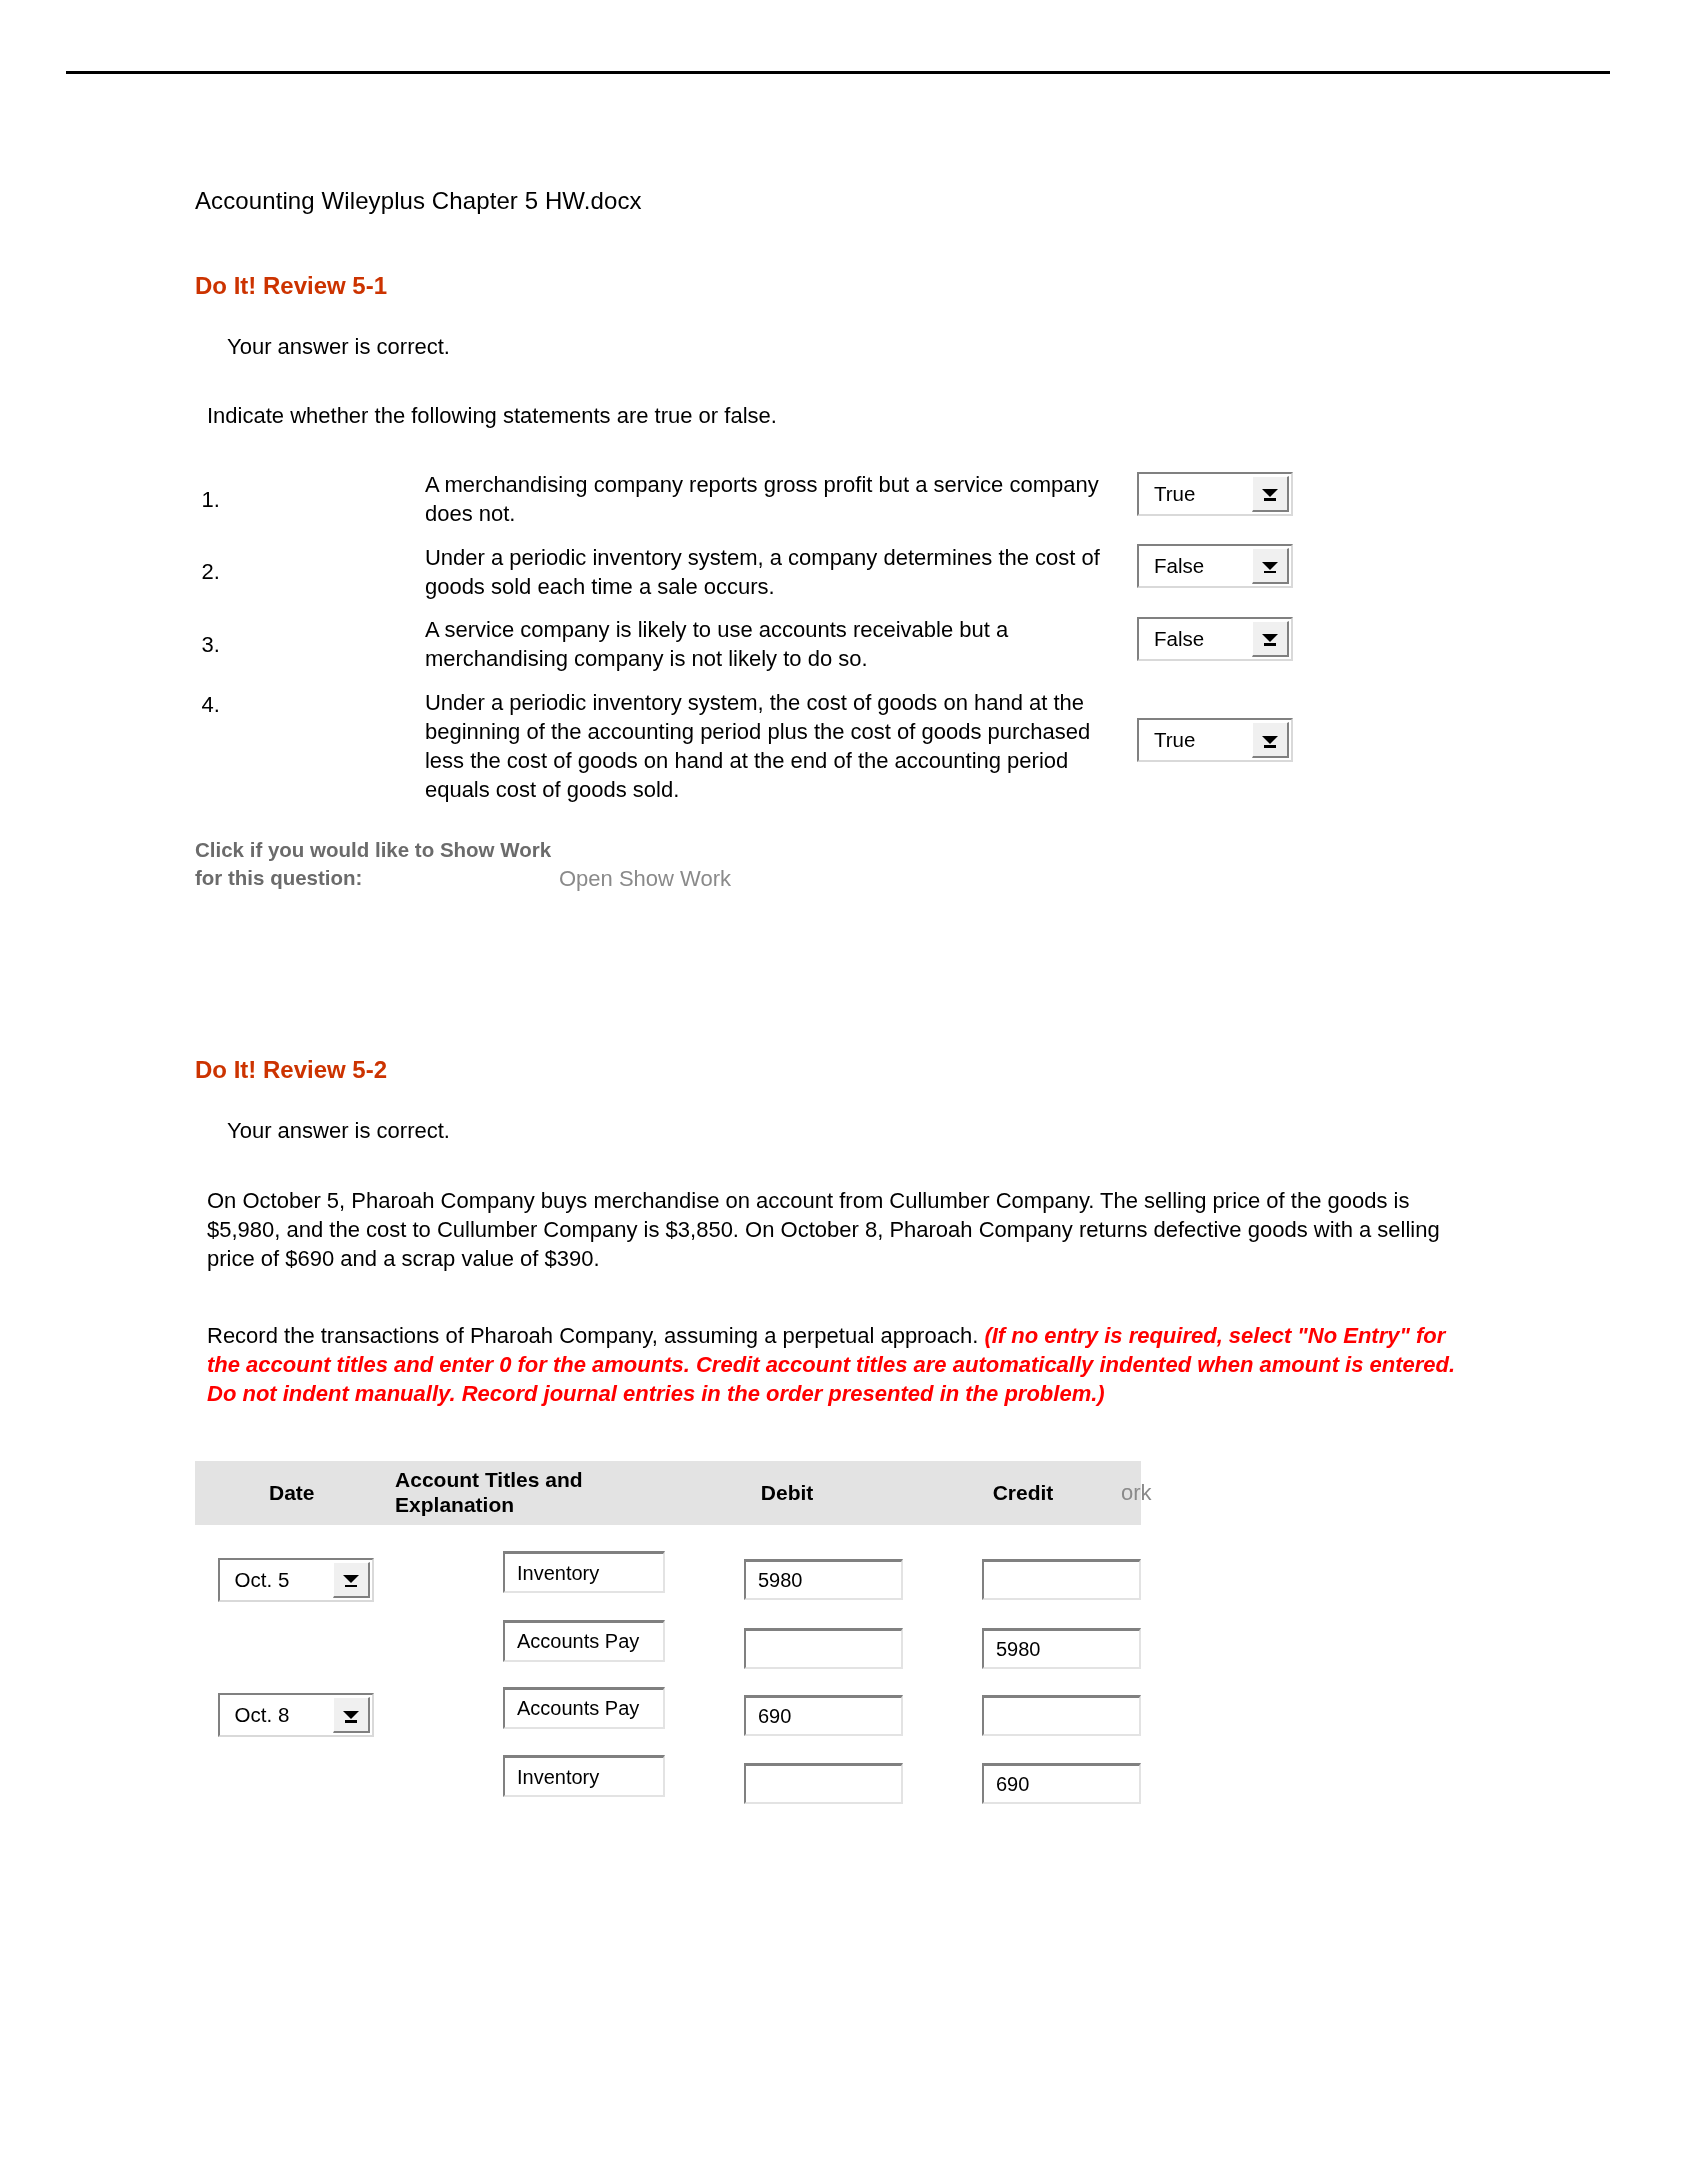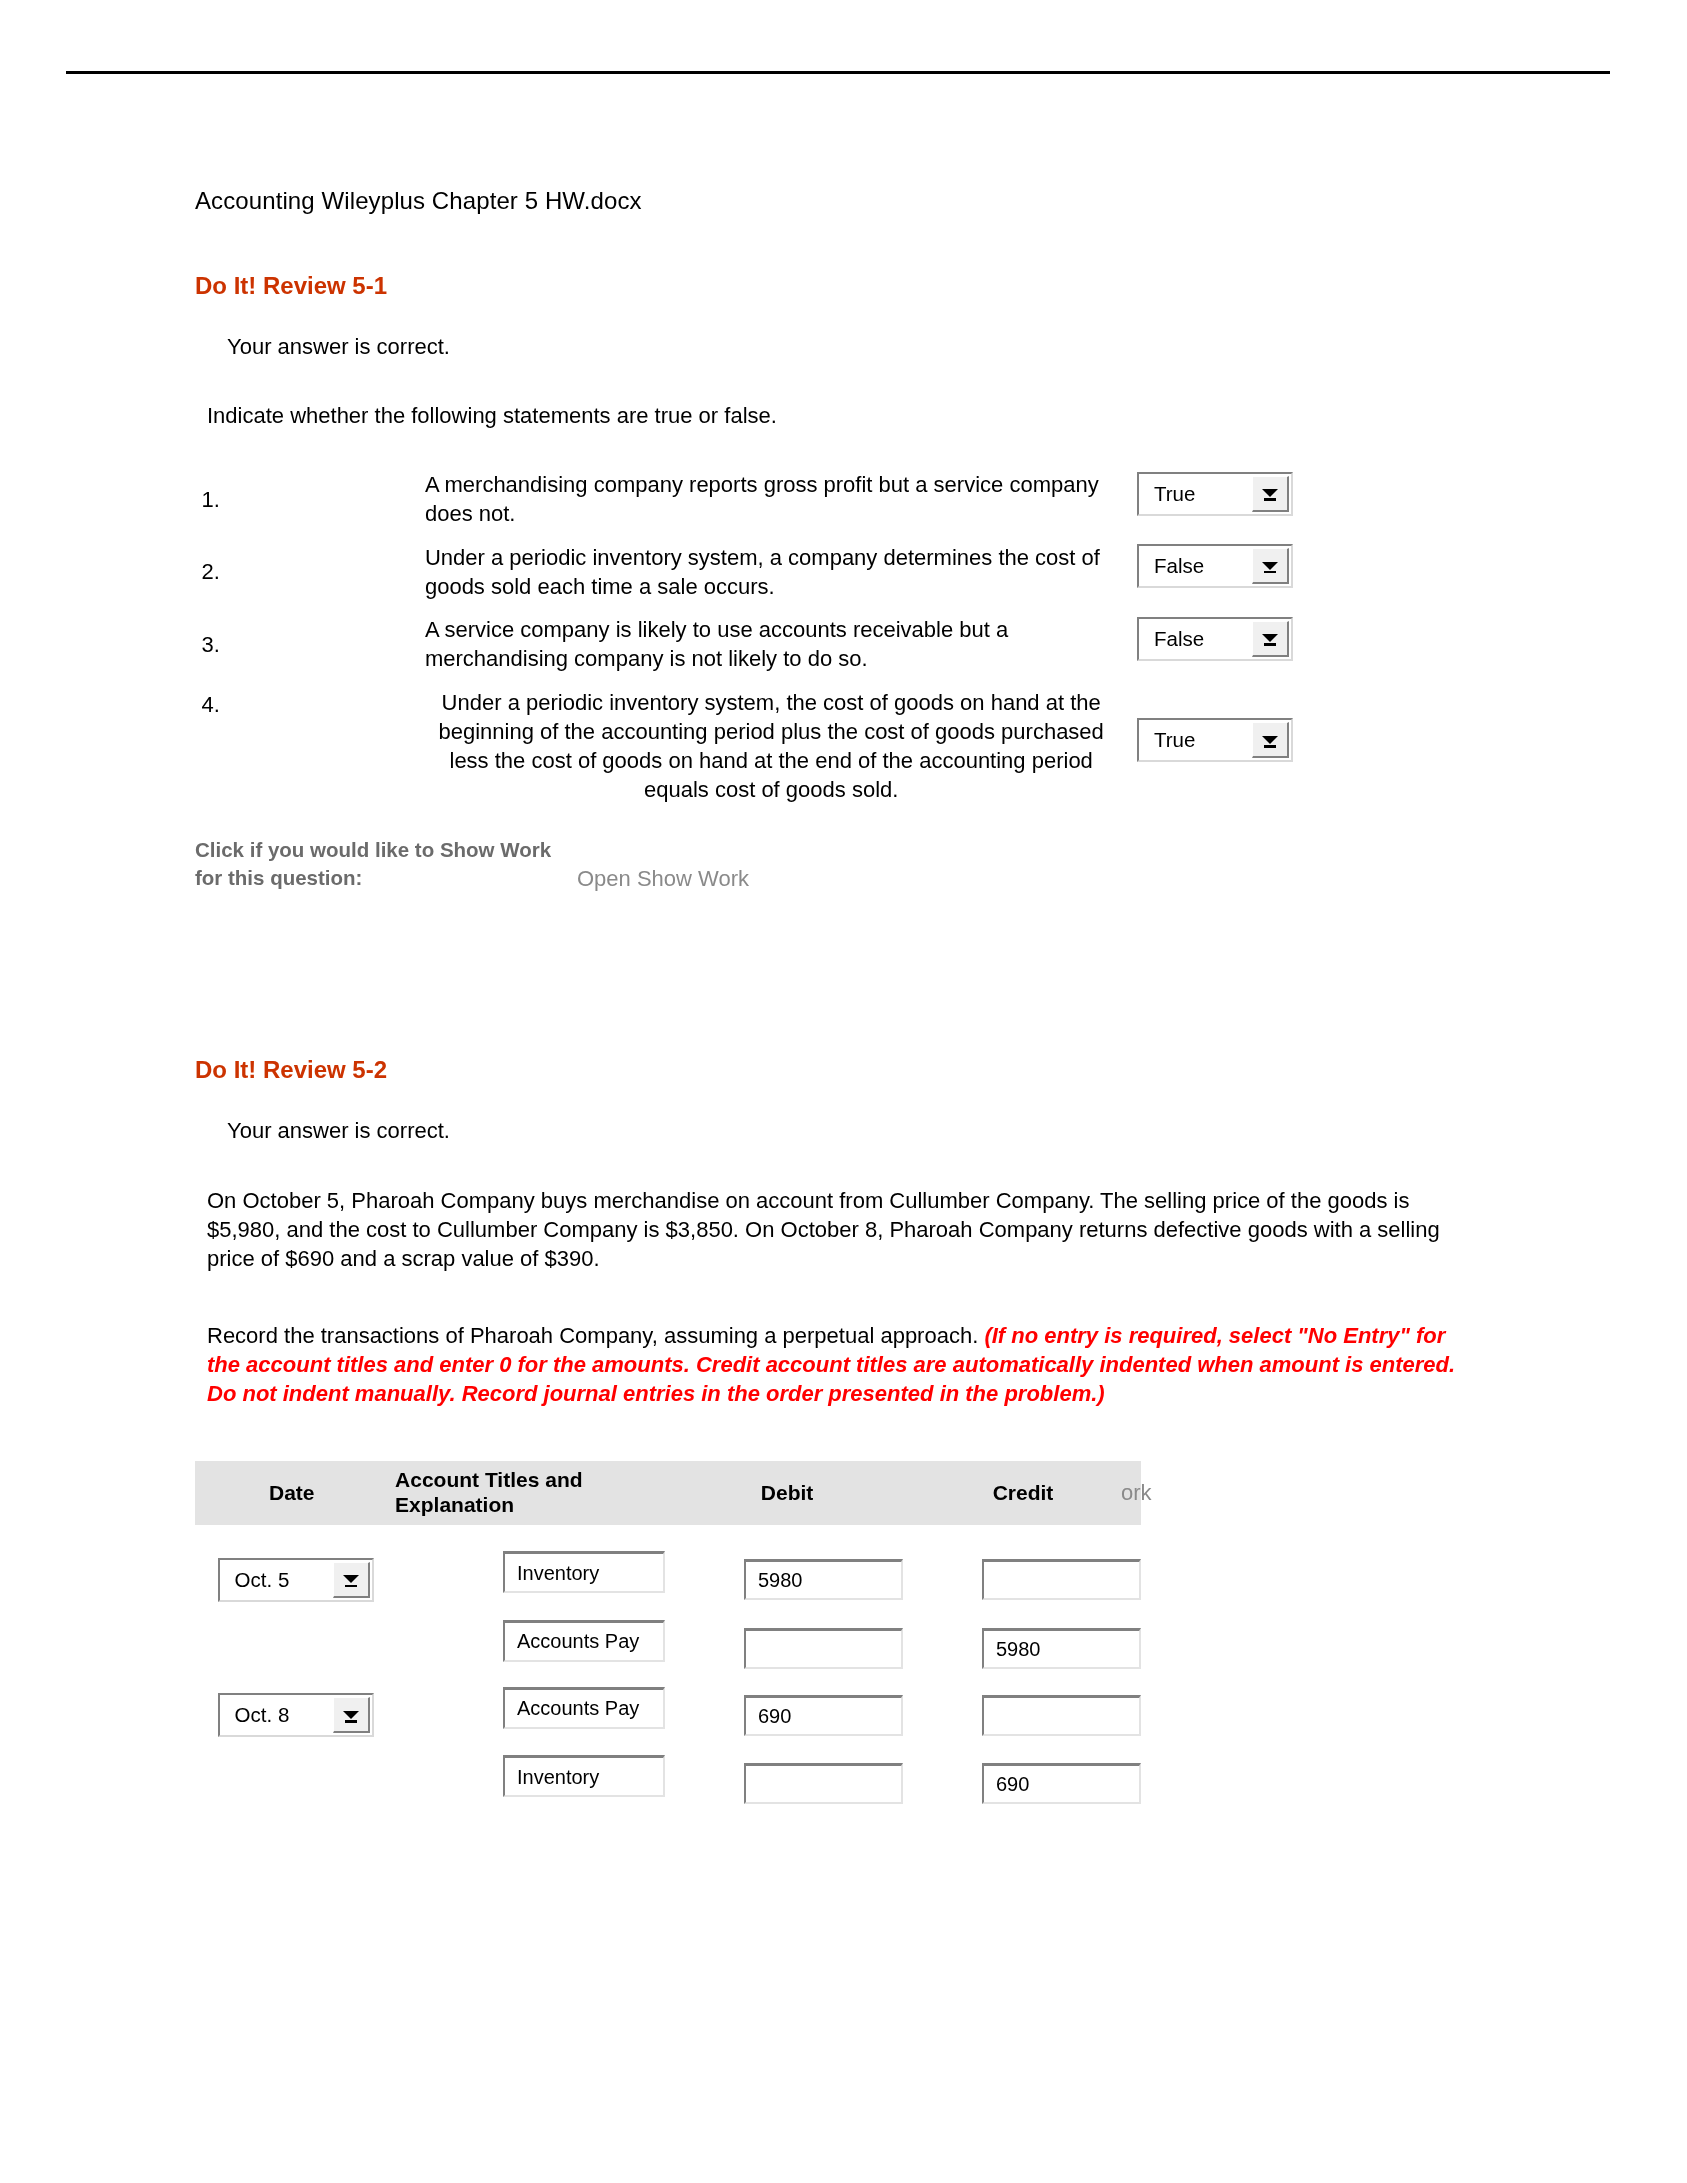--- a/index.html
+++ b/index.html
@@ -195,21 +195,21 @@
     left: 0;
     top: 0;
     width: 357px;
     font-size: 20.5px;
     line-height: 28px;
     font-weight: bold;
     color: #6b6b6b;
   }
   .showwork-link {
     position: absolute;
-    left: 382px;
+    left: 364px;
     top: 29px;
     font-size: 22px;
     line-height: 28px;
     color: #8a8a8a;
   }
 
   
   .journal-head {
     display: flex;
     width: 946px;
@@ -314,21 +314,21 @@
                 </span>
             </span>
           </td>
         </tr>
         <tr class="tf-spacer">
             <td colspan="3"></td>
           </tr>
 
         <tr>
           <td class="tf-num" style="vertical-align:top;padding-top:2.6px !important;">4.</td>
-          <td class="tf-stmt" style="vertical-align:top;text-align:center;">Under a periodic inventory system, the cost of goods on hand at the beginning of the accounting period plus the cost of goods purchased less the cost of goods on hand at the end of the accounting period equals cost of goods sold.</td>
+          <td class="tf-stmt" style="vertical-align:top;">Under a periodic inventory system, the cost of goods on hand at the beginning of the accounting period plus the cost of goods purchased less the cost of goods on hand at the end of the accounting period equals cost of goods sold.</td>
           <td class="tf-ctl">
             <span class="select-box">
               <span class="sel-label">True</span>
               <span class="sel-arrow">
                   <span class="arrow-glyph"></span>
                 </span>
             </span>
           </td>
         </tr>
       </tbody>

